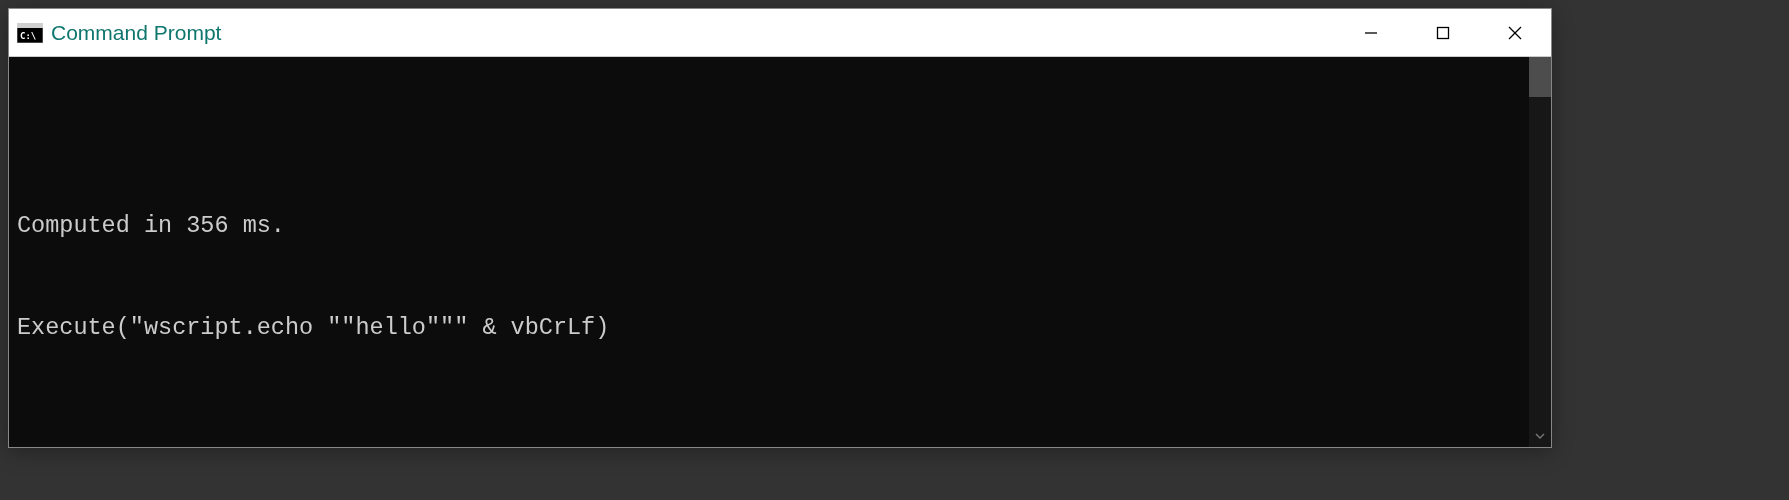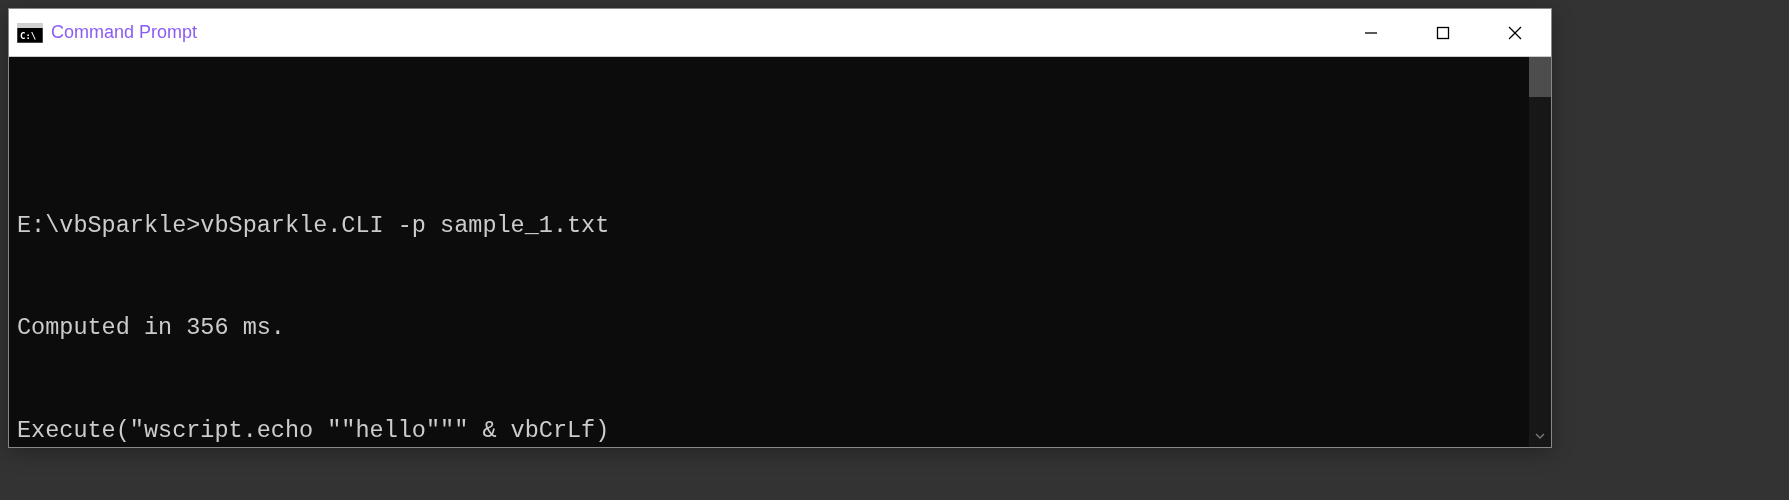--- a/index.html
+++ b/index.html
@@ -37,22 +37,22 @@
       height: 20px;
       margin-right: 8px;
       display: inline-flex;
       align-items: center;
       justify-content: center;
     }
     .titlebar-icon svg {
       display: block;
     }
     .titlebar-title {
-      font-size: 18px;
-      color: #8b5cf6;
+      font-size: 21px;
+      color: #0f766e;
       flex: 1;
     }
     .window-controls {
       display: flex;
       height: 100%;
     }
     .window-control {
       width: 72px;
       height: 48px;
       display: flex;
@@ -138,21 +138,20 @@
         <svg width="14" height="14" viewBox="0 0 14 14">
             <line x1="1" y1="1" x2="13" y2="13" stroke="#000" stroke-width="1.3"></line>
             <line x1="13" y1="1" x2="1" y2="13" stroke="#000" stroke-width="1.3"></line>
           </svg>
       </div>
     </div>
   </div>
   <div class="terminal-area">
     <div class="terminal-content">
       <span class="line"></span>
-      <span class="line">E:\vbSparkle&gt;vbSparkle.CLI -p sample_1.txt</span>
       <span class="line">Computed in 356 ms.</span>
       <span class="line">Execute("wscript.echo ""hello""" &amp; vbCrLf)</span>
       
       
       
       
       
     </div>
     <div class="scrollbar">
       <div class="scrollbar-arrow up">

